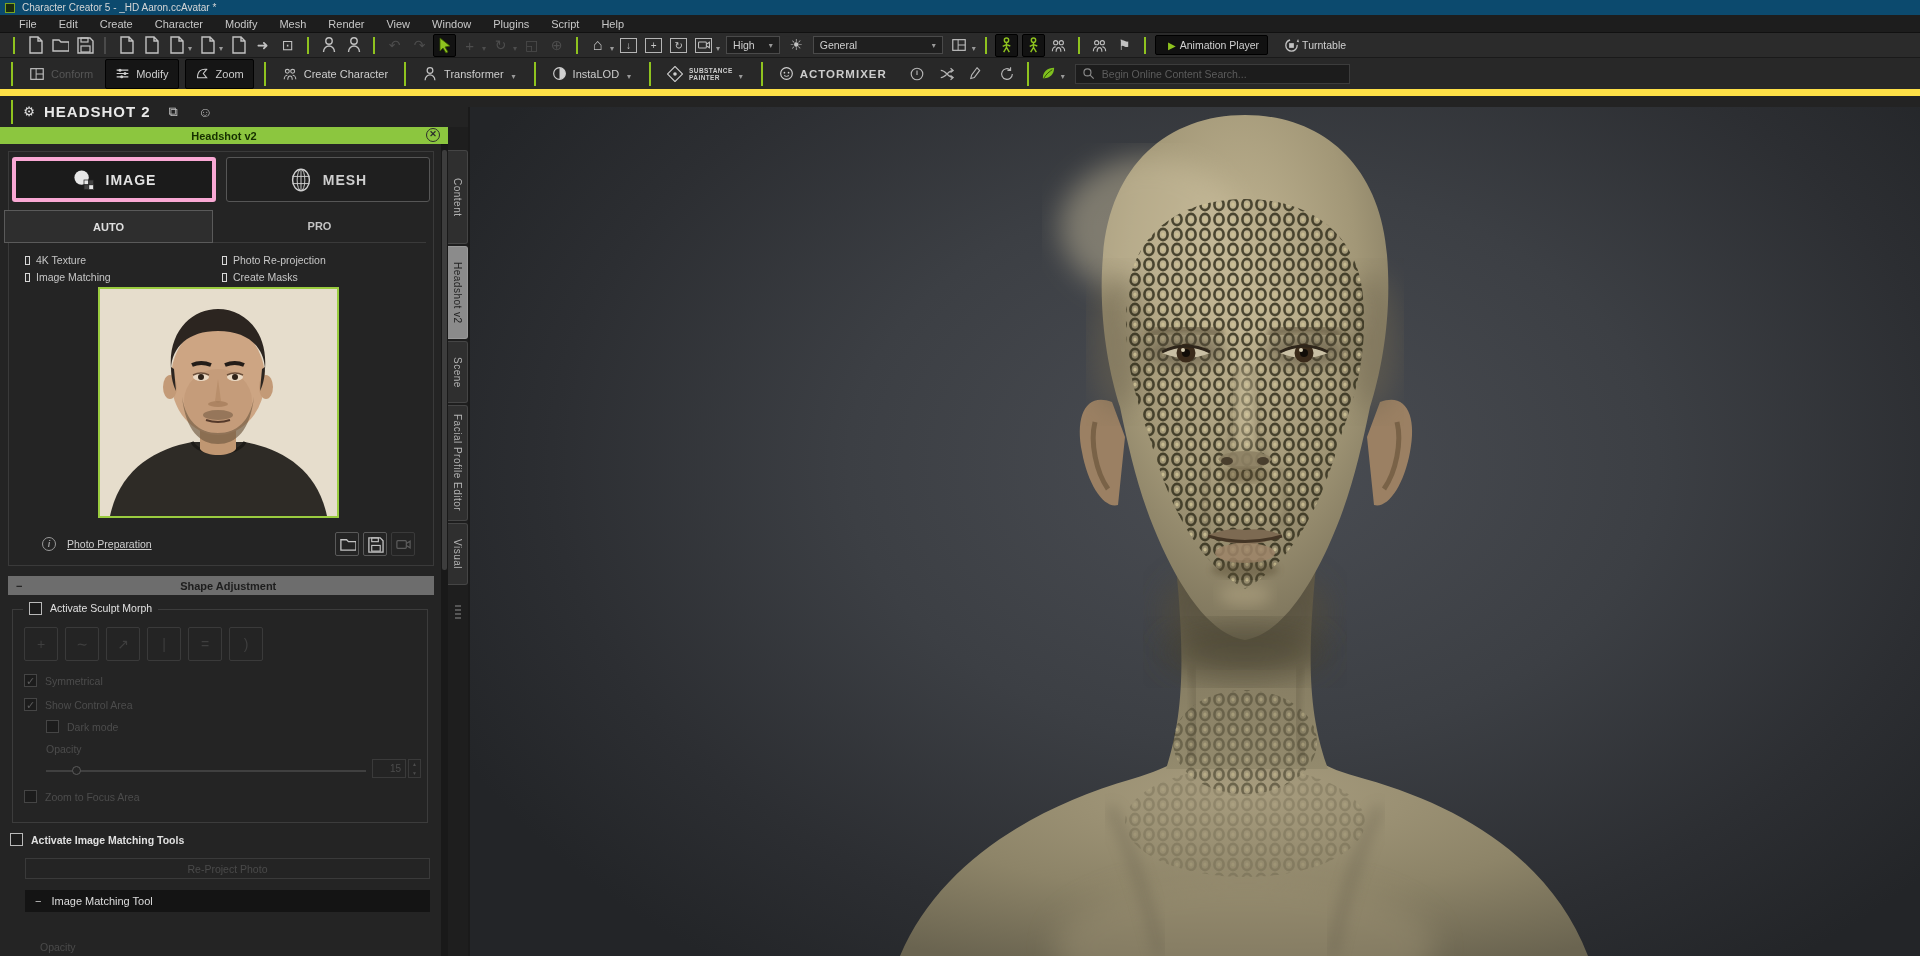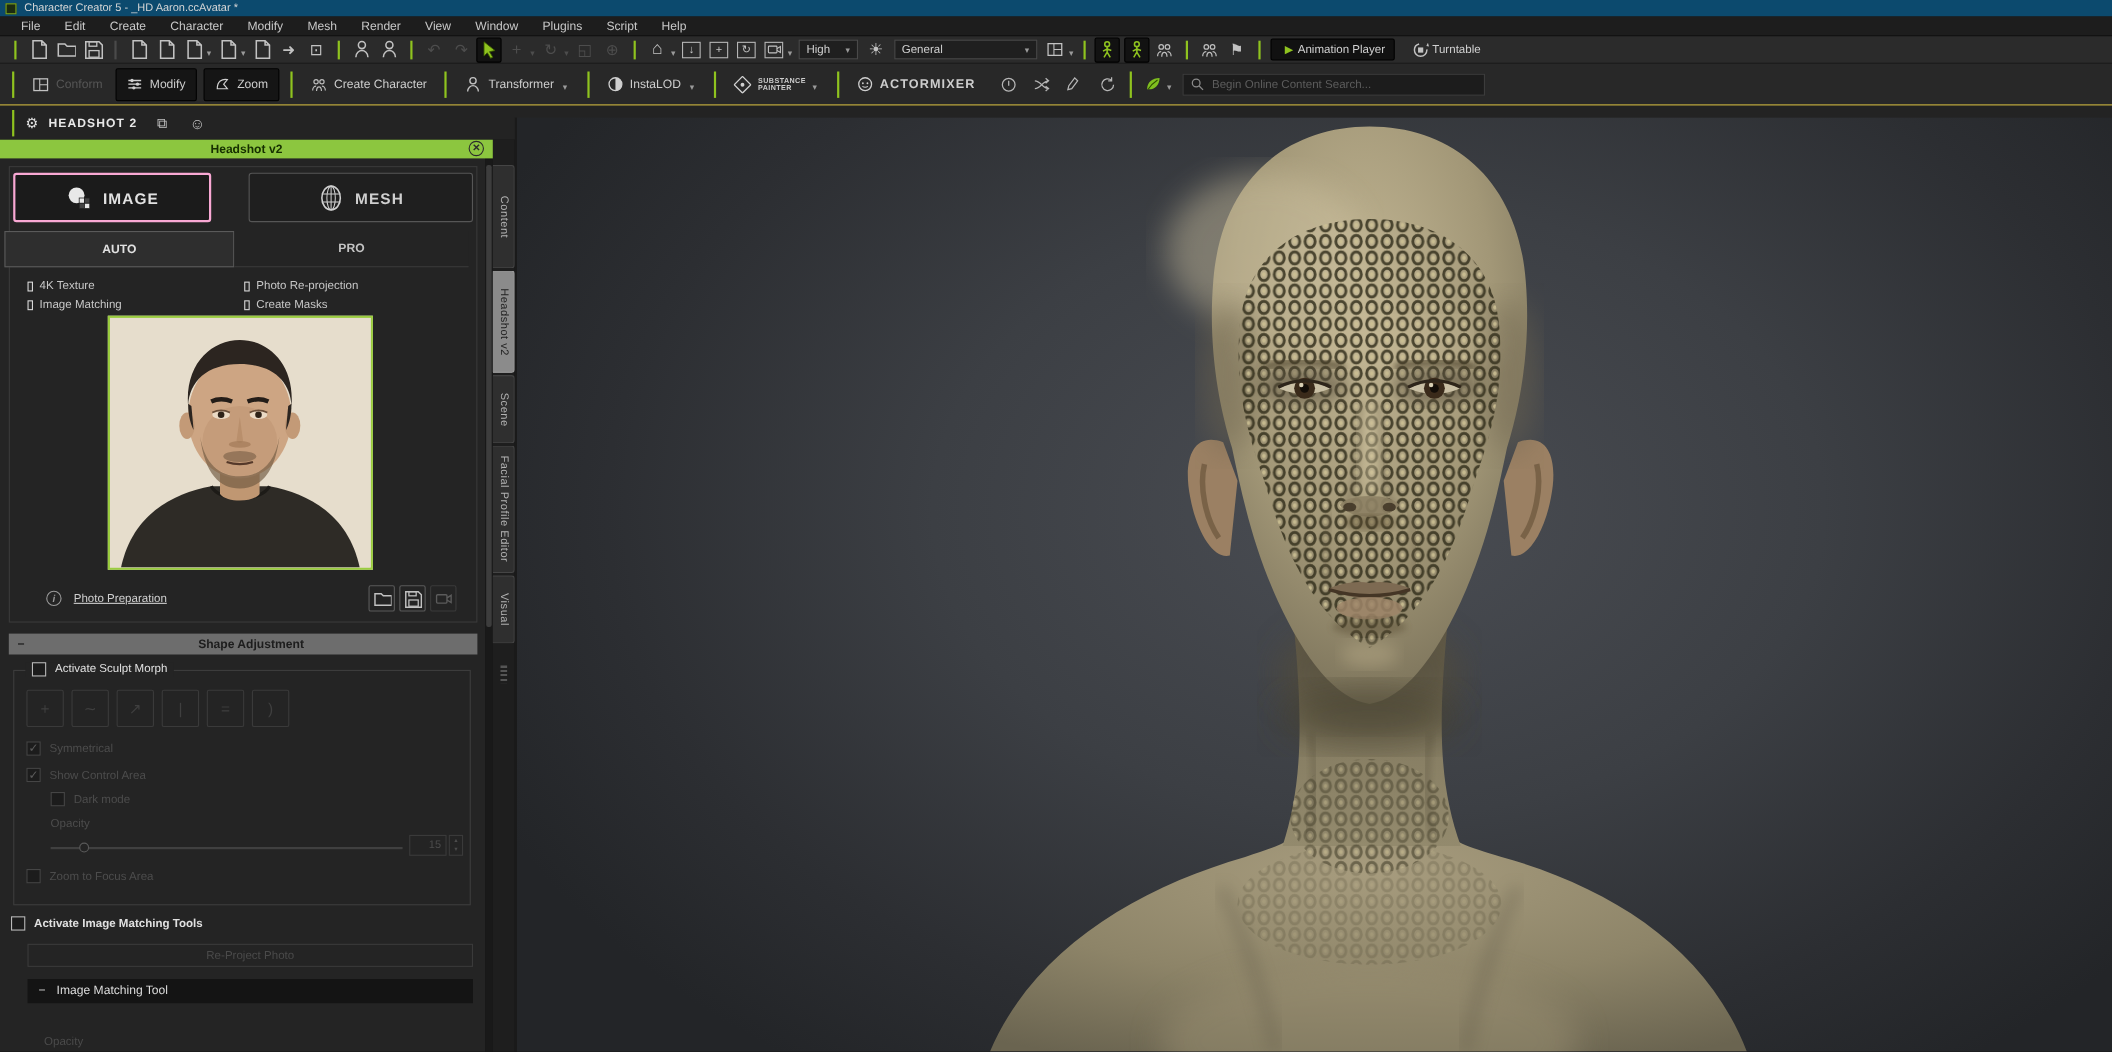--- a/index.html
+++ b/index.html
@@ -12,21 +12,21 @@
   #app-icon { width:10px; height:10px; background:#1c2b10; border:1px solid #7da51f; margin-right:7px; }
   #title-text { color:#d6d6d6; font-size:10px; }
   #menubar { position:absolute; left:0; top:15px; width:1920px; height:18px; background:#1d1d1d;
     display:flex; align-items:center; padding-left:8px; border-bottom:1px solid #111; }
   .menu-item { color:#c8c8c8; font-size:11px; padding:0 11px; cursor:default; }
 
   
   #toolbar1 { position:absolute; left:0; top:33px; width:1920px; height:25px; background:#2b2b2b;
     border-bottom:1px solid #1a1a1a; display:flex; align-items:center; padding-left:6px; }
   #toolbar2 { position:absolute; left:0; top:58px; width:1920px; height:38px; background:#282828;
-    border-bottom:1px solid #fde047; display:flex; align-items:center; padding-left:4px; }
+    border-bottom:7px solid #fde047; display:flex; align-items:center; padding-left:4px; }
   #pluginbar { position:absolute; left:0; top:96px; width:1920px; height:31px; background:#232323;
     display:flex; align-items:center; padding-left:4px; }
   .gsep { width:2px; height:17px; background:#8fc31f; margin:0 7px; flex:0 0 auto; }
   .gsep.tall { height:24px; }
   .ico { width:23px; height:23px; display:flex; align-items:center; justify-content:center;
     color:#c2c2c2; font-size:14px; margin:0 1px; flex:0 0 auto; }
   .ico svg { display:block; }
   .ico.dim { color:#4d4d4d; }
   .ico.dim svg * { stroke:#4d4d4d !important; fill:none; }
   .ico.green { color:#8fc31f; }
@@ -49,34 +49,34 @@
   .rb.boxed { background:#151515; border:1px solid #020202; border-radius:2px; margin:0 3px; }
   .rb.dim { color:#565656; }
   .sub2 { font-size:6.5px; line-height:7px; color:#cdcdcd; letter-spacing:.4px; font-weight:bold; }
   #search-box { width:275px; height:20px; background:#1c1c1c; border:1px solid #3c3c3c;
     display:flex; align-items:center; padding:0 6px; margin-left:8px; }
   #search-box input { flex:1; background:transparent; border:none; outline:none;
     color:#bbb; font-size:10.5px; font-family:"Liberation Sans",sans-serif; }
   #search-box input::placeholder { color:#5c5c5c; }
 
   
-  #hs-label { color:#e8e8e8; font-size:11px; font-weight:bold; letter-spacing:1px; margin:0 10px 0 6px; }
+  #hs-label { color:#e8e8e8; font-size:15px; font-weight:bold; letter-spacing:1px; margin:0 10px 0 6px; }
 
   
   #panel { position:absolute; left:0; top:127px; width:441px; height:829px; background:#242424; }
   #panel-header { position:absolute; left:0; top:0; width:448px; height:17px; background:#8cc63f;
     display:flex; align-items:center; justify-content:center; z-index:5; }
   #panel-header .ptitle { color:#163000; font-size:11px; font-weight:bold; }
   #panel-close { position:absolute; right:8px; top:1px; width:14px; height:14px; border:1.5px solid #2c2c2c;
     border-radius:50%; color:#2c2c2c; font-size:9px; line-height:11px; text-align:center; font-weight:bold; }
   #upper-group { position:absolute; left:8px; top:24px; width:426px; height:415px; border:1px solid #3a3a3a; }
 
   .bigbtn { position:absolute; top:30px; height:45px; display:flex; align-items:center; justify-content:center;
     color:#e2e2e2; font-size:14px; font-weight:bold; letter-spacing:1px; background:#1f1f1f; }
-  #btn-image { left:12px; width:180px; border:2px solid #f9a8d4; border-radius:3px; background:#1b1b1b; }
+  #btn-image { left:12px; width:204px; border:4px solid #f9a8d4; border-radius:3px; background:#1b1b1b; }
   #btn-mesh  { left:226px; width:204px; border:1px solid #565656; border-radius:3px; color:#cfcfcf; }
   .bigbtn .bic { margin-right:10px; display:flex; }
 
   .tab { position:absolute; top:83px; height:33px; display:flex; align-items:center; justify-content:center;
     font-size:11px; font-weight:bold; }
   #tab-auto { left:4px; width:209px; background:#2e2e2e; border:1px solid #5a5a5a; color:#e0e0e0; }
   #tab-pro  { left:213px; width:213px; background:#242424; border-bottom:1px solid #3a3a3a; color:#c4c4c4; }
 
   .feat { position:absolute; display:flex; align-items:center; color:#c6c6c6; font-size:10.5px; }
   .feat .fb { width:5px; height:9px; border:1px solid #d8d8d8; background:#2a2a2a; margin-right:6px; }

